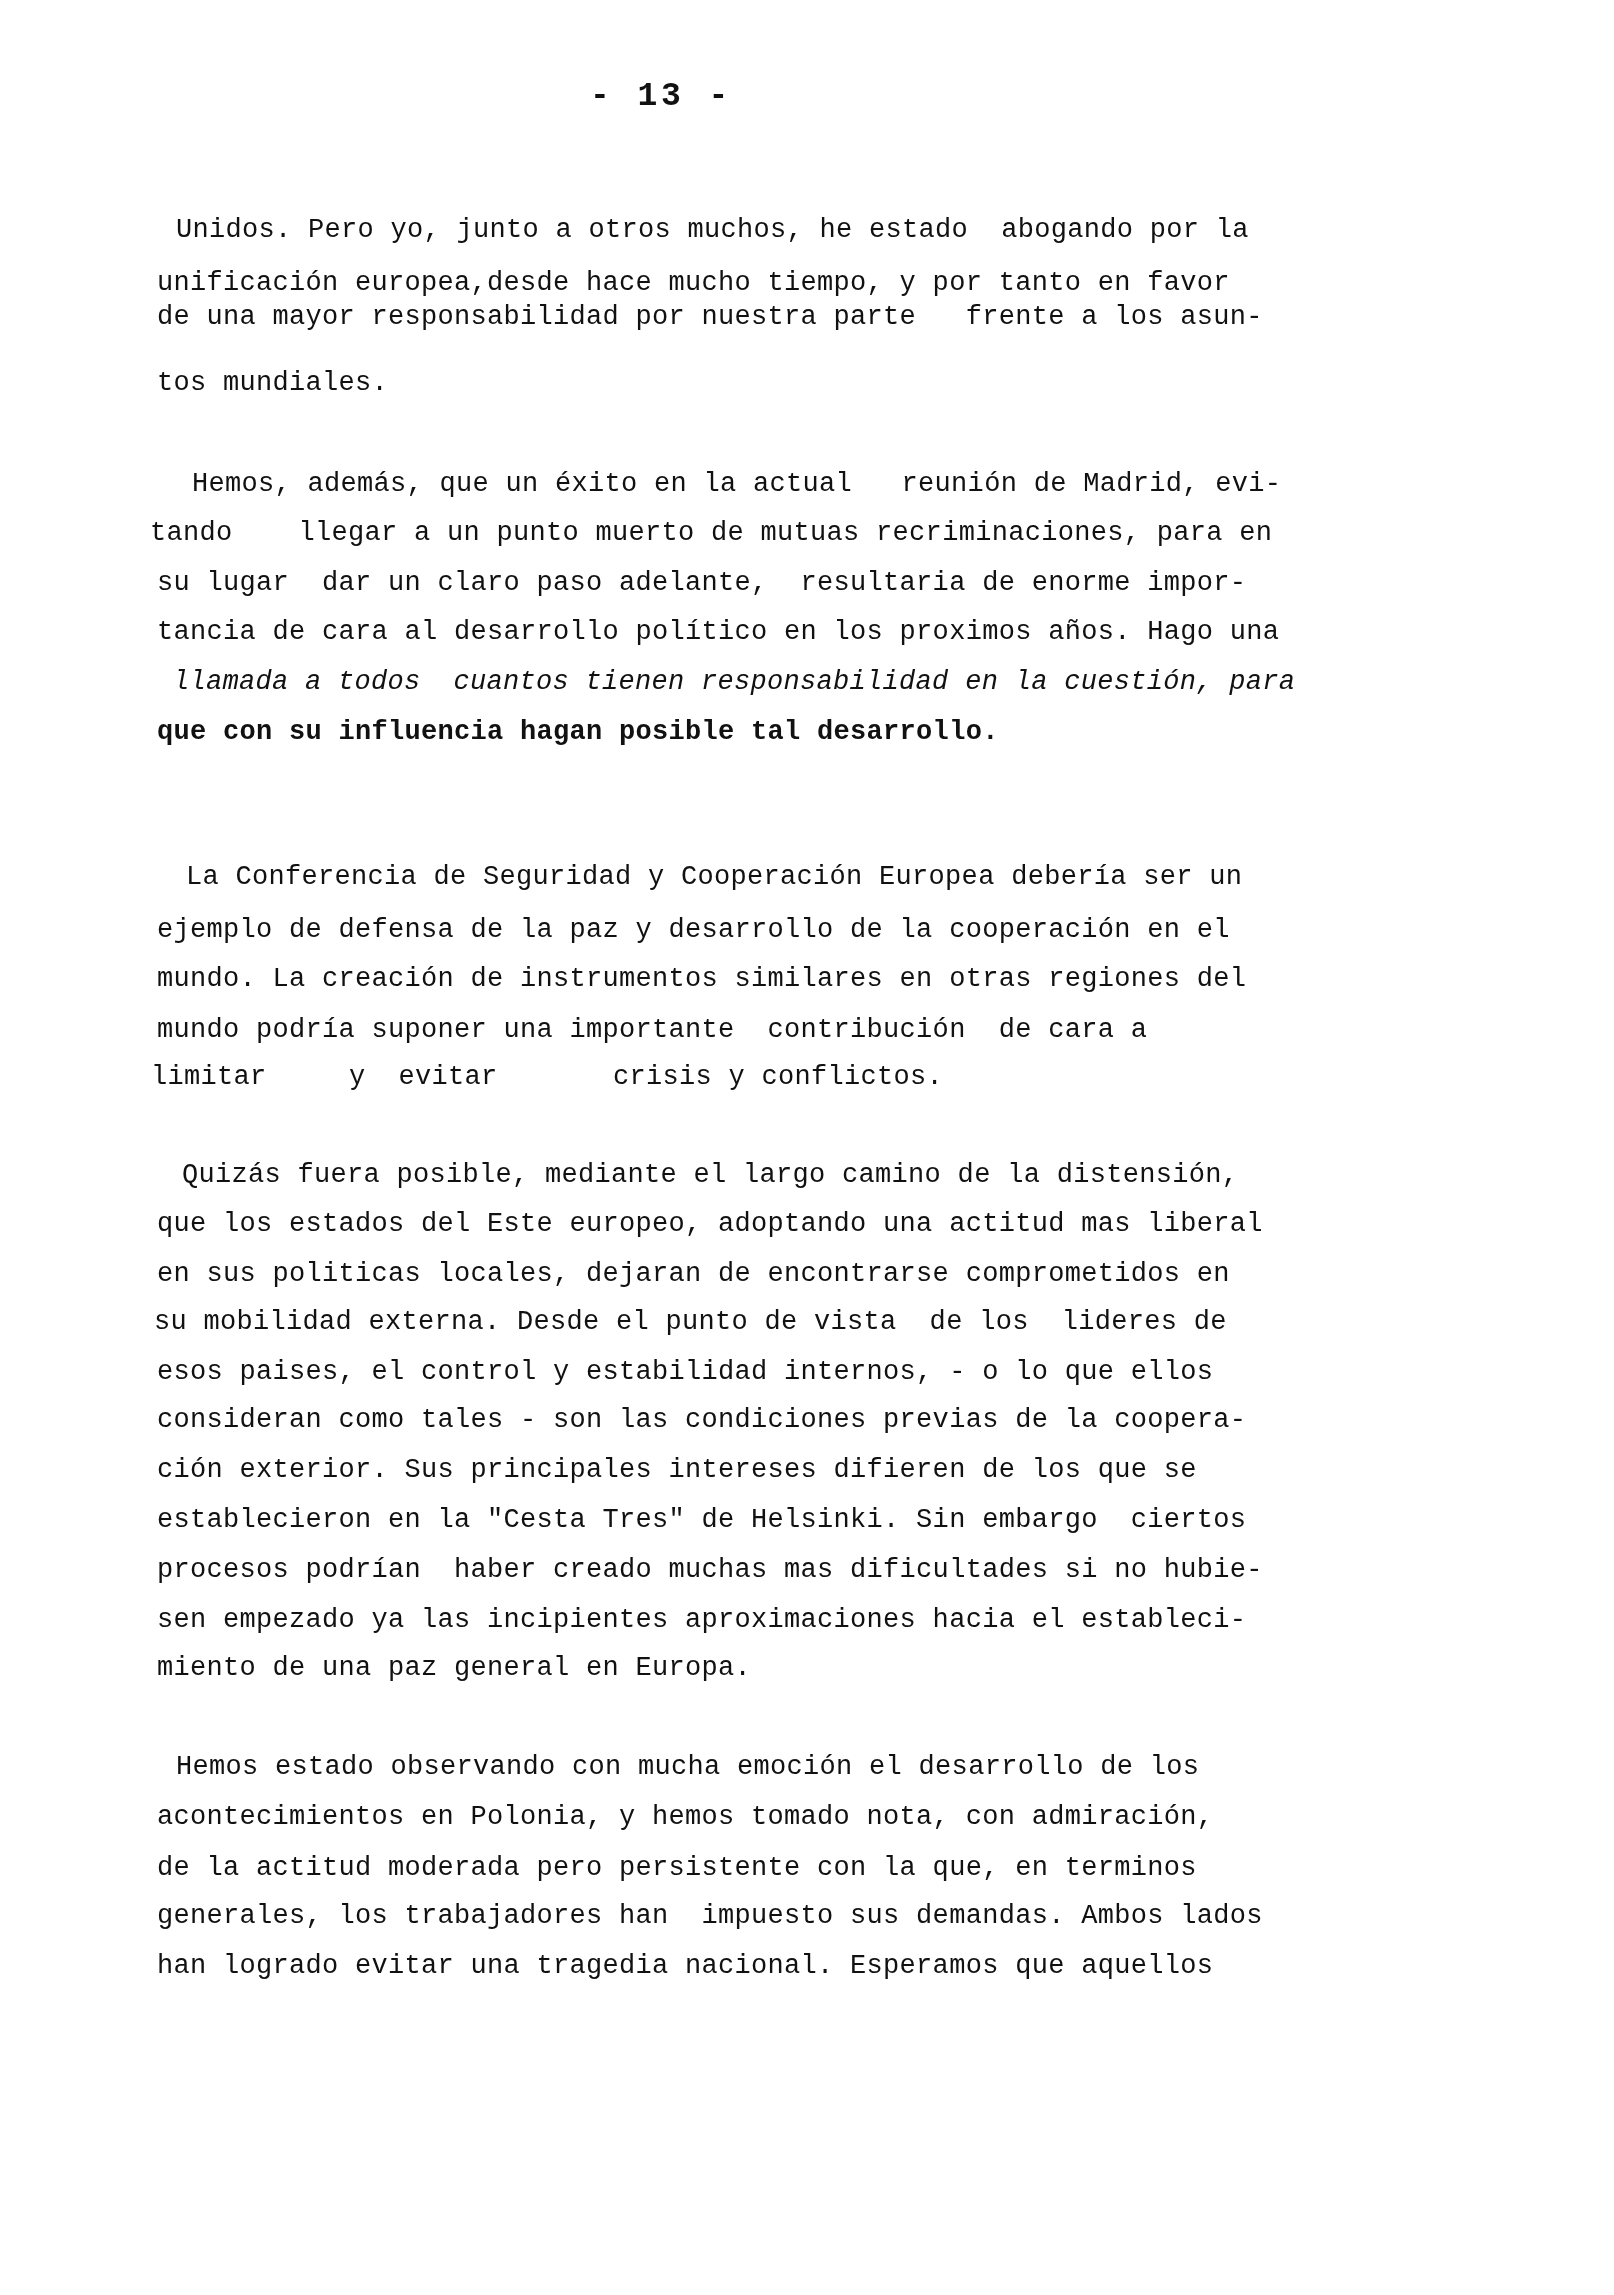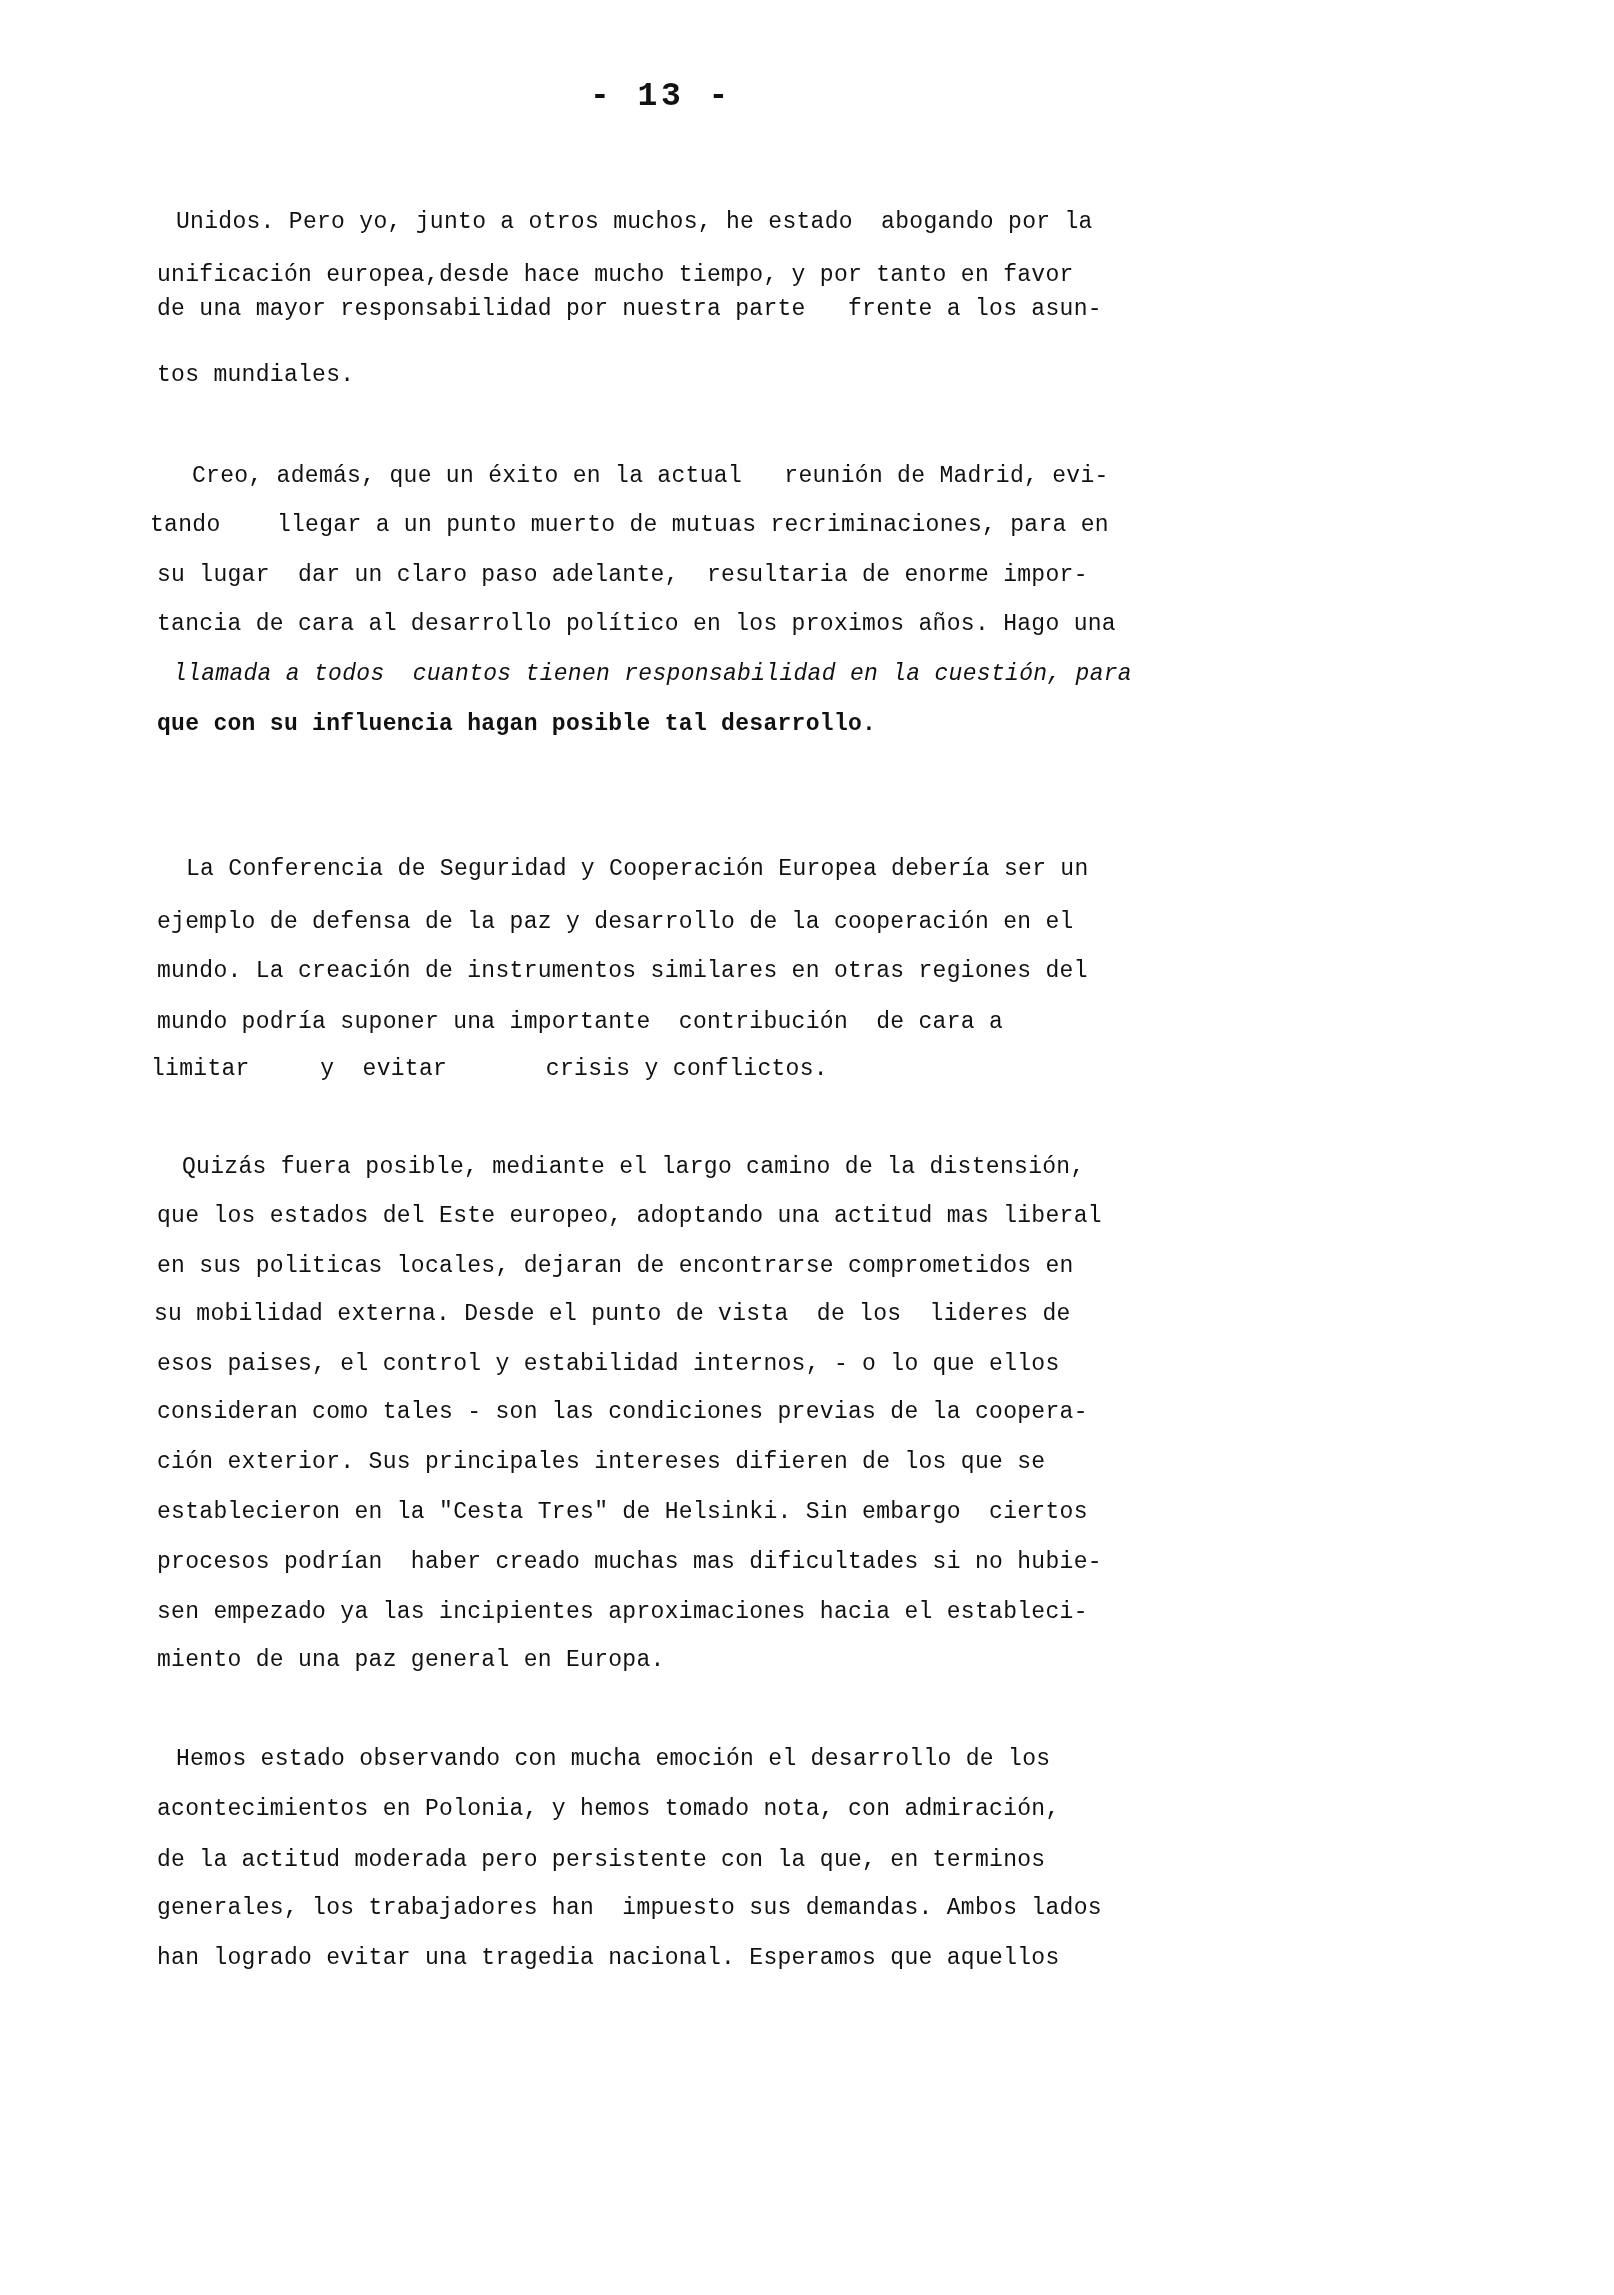--- a/index.html
+++ b/index.html
@@ -21,41 +21,42 @@
       left: 590px;
       top: 77px;
       font-size: 33px;
       font-weight: bold;
       letter-spacing: 3.9px;
       white-space: pre;
       line-height: 39px;
     }
     .line {
       position: absolute;
-      font-size: 23px;
+      font-size: 27px;
       line-height: 39px;
       white-space: pre;
       letter-spacing: 0.3px;
+      margin-top: 8px;
     }
   </style>
 </head>
 <body>
 
 <div id="page">
   <div class="page-number">- 13 -</div>
 
   <div>
     <div class="line" style="left: 176px; top: 203px;">Unidos. Pero yo, junto a otros muchos, he estado  abogando por la</div>
     <div class="line" style="left: 157px; top: 256px;">unificación europea,desde hace mucho tiempo, y por tanto en favor</div>
     <div class="line" style="left: 157px; top: 290px;">de una mayor responsabilidad por nuestra parte   frente a los asun-</div>
     <div class="line" style="left: 157px; top: 356px;">tos mundiales.</div>
   </div>
 
   <div>
-    <div class="line" style="left: 192px; top: 457px;">Creo, además, que un éxito en la actual   reunión de Madrid, evi-</div>
+    <div class="line" style="left: 192px; top: 457px;">Hemos, además, que un éxito en la actual   reunión de Madrid, evi-</div>
     <div class="line" style="left: 150px; top: 506px;">tando    llegar a un punto muerto de mutuas recriminaciones, para en</div>
     <div class="line" style="left: 157px; top: 556px;">su lugar  dar un claro paso adelante,  resultaria de enorme impor-</div>
     <div class="line" style="left: 157px; top: 605px;">tancia de cara al desarrollo político en los proximos años. Hago una</div>
     <div class="line" style="left: 173px; top: 655px; font-style: italic;">llamada a todos  cuantos tienen responsabilidad en la cuestión, para</div>
     <div class="line" style="left: 157px; top: 705px; font-weight: bold;">que con su influencia hagan posible tal desarrollo.</div>
   </div>
 
   <div>
     <div class="line" style="left: 186px; top: 850px;">La Conferencia de Seguridad y Cooperación Europea debería ser un</div>
     <div class="line" style="left: 157px; top: 903px;">ejemplo de defensa de la paz y desarrollo de la cooperación en el</div>

